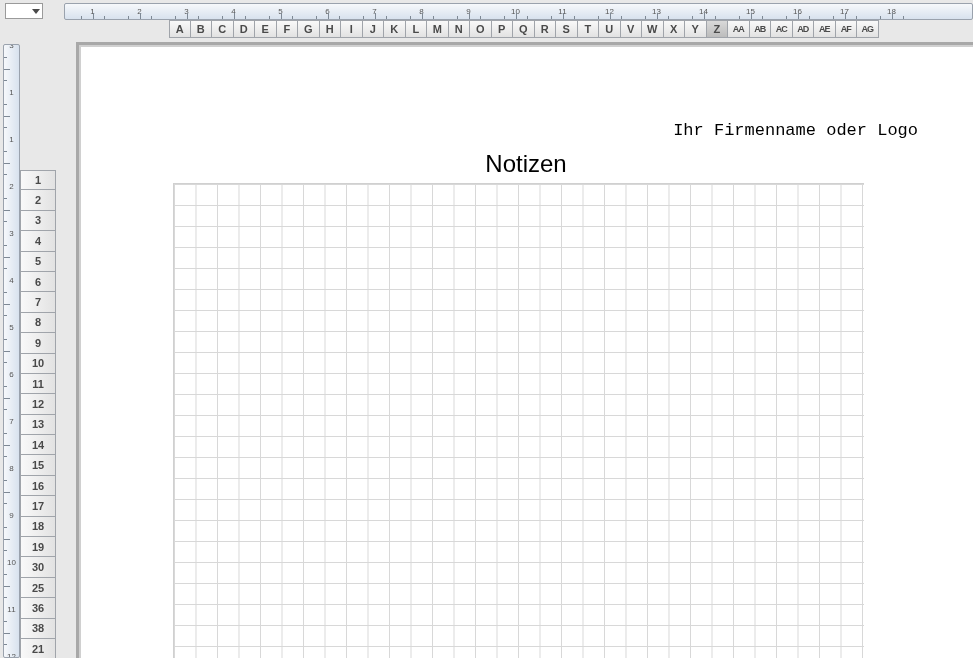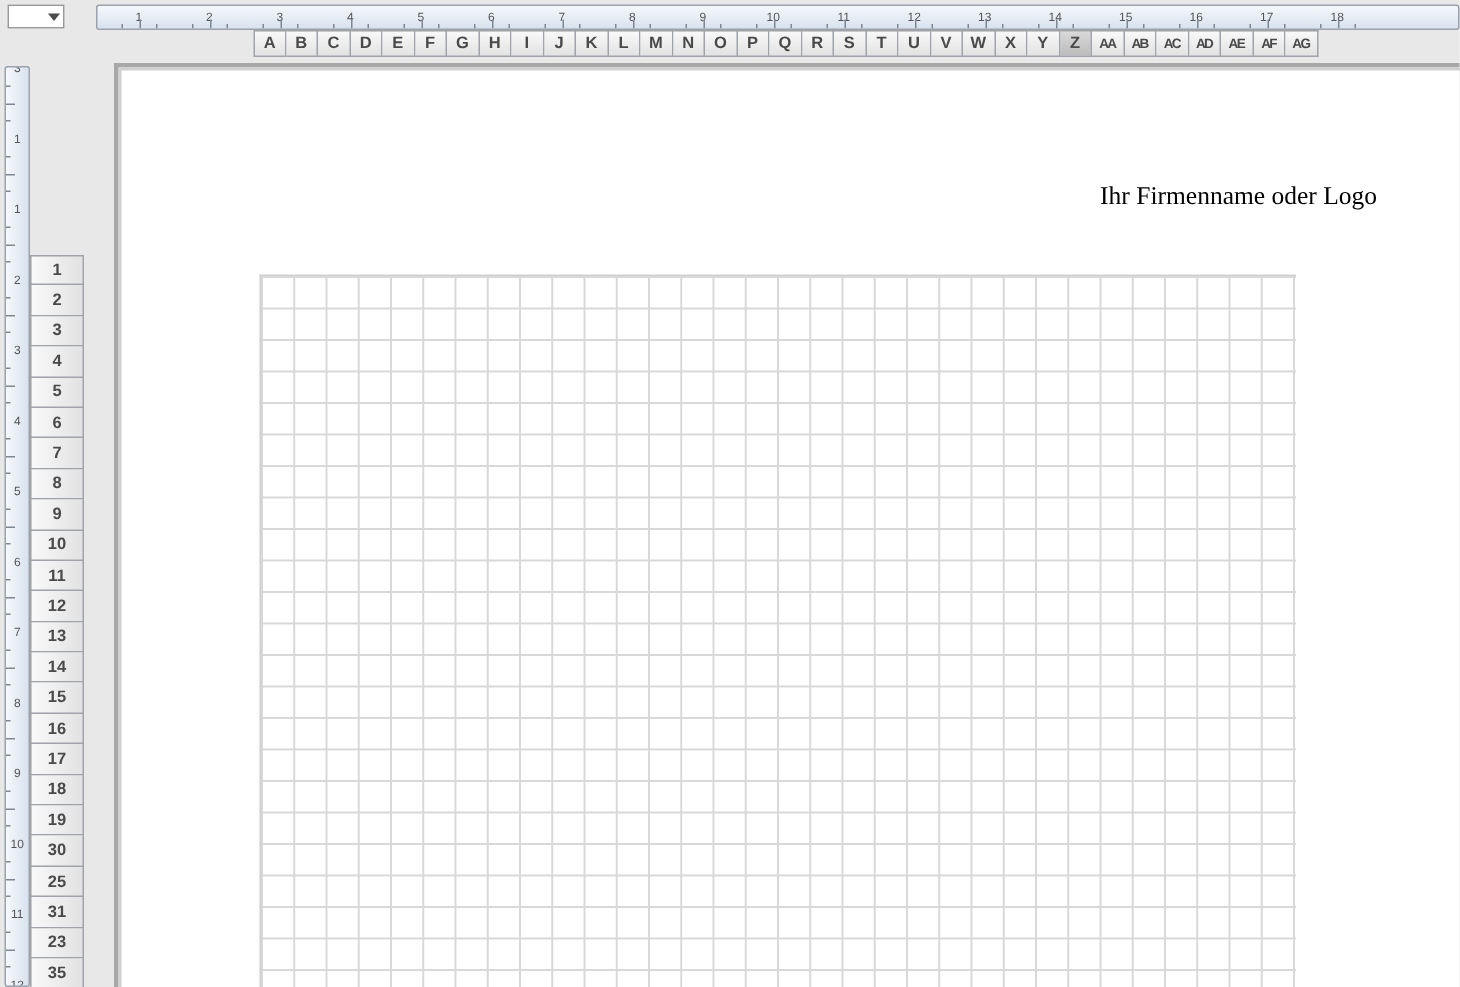--- a/index.html
+++ b/index.html
@@ -162,21 +162,21 @@
   background: #fff;
   border-left: 3px solid #a8a8a8;
   border-top: 3px solid #a8a8a8;
   box-shadow: inset 2px 2px 0 #d0d0d0;
 }
 .company-placeholder {
   position: absolute;
   top: 76px;
   right: 55px;
   font-size: 17px;
-  font-family: Liberation Serif, serif;
+  font-family: Liberation Mono, monospace;
   color: #000;
 }
 .page-title {
   position: absolute;
   top: 105px;
   left: 0;
   width: 100%;
   text-align: center;
   font-size: 24px;
   font-family: Verdana, sans-serif;
@@ -383,21 +383,22 @@
     <div class="row-cell">12</div>
     <div class="row-cell">13</div>
     <div class="row-cell">14</div>
     <div class="row-cell">15</div>
     <div class="row-cell">16</div>
     <div class="row-cell">17</div>
     <div class="row-cell">18</div>
     <div class="row-cell">19</div>
     <div class="row-cell">30</div>
     <div class="row-cell">25</div>
-    <div class="row-cell">31</div>
-    <div class="row-cell">23</div>
-    <div class="row-cell">35</div>
+    <div class="row-cell">36</div>
+    <div class="row-cell">38</div>
+    <div class="row-cell">21</div>
   </div>
 
 <div class="page">
   <div class="company-placeholder">Ihr Firmenname oder Logo</div>
+  <div class="page-title">Notizen</div>
   <div class="grid-area"></div>
 </div>
 
 </body></html>

